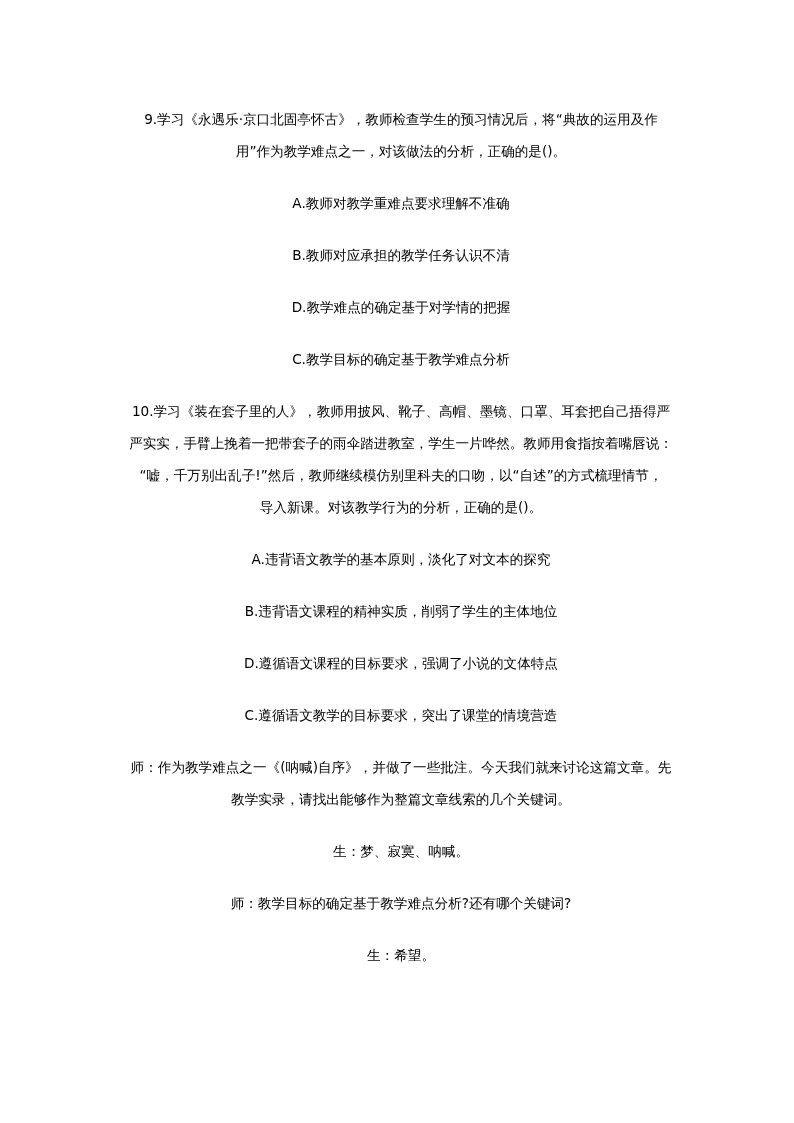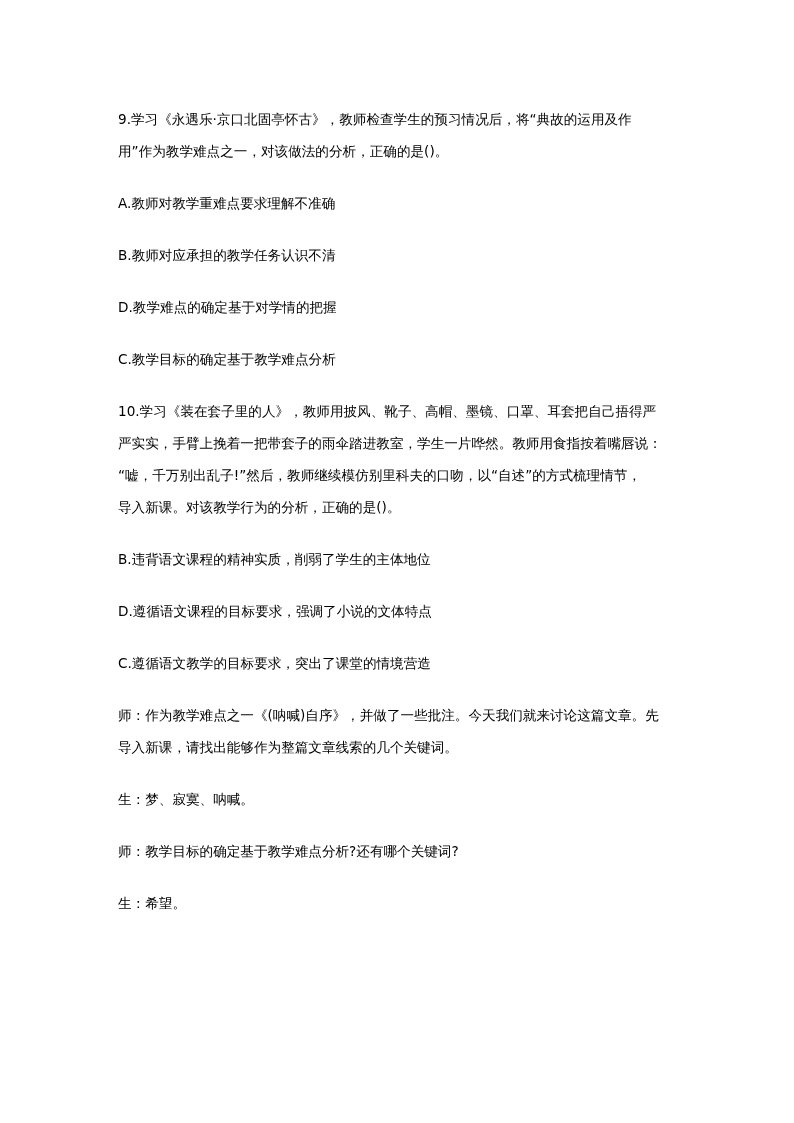--- a/index.html
+++ b/index.html
@@ -22,21 +22,21 @@
       width: 566px;
     }
     .para {
       margin: 0 0 20px 0;
       font-size: 13.6px;
       line-height: 32px;
       letter-spacing: 0px;
       white-space: normal;
       word-break: break-all;
     }
-    .line { display: block; white-space: nowrap; }
+    .line { display: block; white-space: nowrap; text-align: center; }
   </style>
 </head>
 <body>
 
 <div class="page">
 
   <p class="para">
     <span class="line">9.学习《永遇乐·京口北固亭怀古》，教师检查学生的预习情况后，将“典故的运用及作</span>
     <span class="line">用”作为教学难点之一，对该做法的分析，正确的是()。</span>
   </p>
@@ -53,32 +53,35 @@
     <span class="line">C.教学目标的确定基于教学难点分析</span>
   </p>
 
   <p class="para">
     <span class="line">10.学习《装在套子里的人》，教师用披风、靴子、高帽、墨镜、口罩、耳套把自己捂得严</span>
     <span class="line">严实实，手臂上挽着一把带套子的雨伞踏进教室，学生一片哗然。教师用食指按着嘴唇说：</span>
     <span class="line">“嘘，千万别出乱子!”然后，教师继续模仿别里科夫的口吻，以“自述”的方式梳理情节，</span>
     <span class="line">导入新课。对该教学行为的分析，正确的是()。</span>
   </p>
   <p class="para">
+    <span class="line">A.违背语文教学的基本原则，淡化了对文本的探究</span>
+  </p>
+  <p class="para">
     <span class="line">B.违背语文课程的精神实质，削弱了学生的主体地位</span>
   </p>
   <p class="para">
     <span class="line">D.遵循语文课程的目标要求，强调了小说的文体特点</span>
   </p>
   <p class="para">
     <span class="line">C.遵循语文教学的目标要求，突出了课堂的情境营造</span>
   </p>
 
   <p class="para">
     <span class="line">师：作为教学难点之一《(呐喊)自序》，并做了一些批注。今天我们就来讨论这篇文章。先</span>
-    <span class="line">导入新课，请找出能够作为整篇文章线索的几个关键词。</span>
+    <span class="line">教学实录，请找出能够作为整篇文章线索的几个关键词。</span>
   </p>
   <p class="para">
     <span class="line">生：梦、寂寞、呐喊。</span>
   </p>
   <p class="para">
     <span class="line">师：教学目标的确定基于教学难点分析?还有哪个关键词?</span>
   </p>
   <p class="para">
     <span class="line">生：希望。</span>
   </p>

